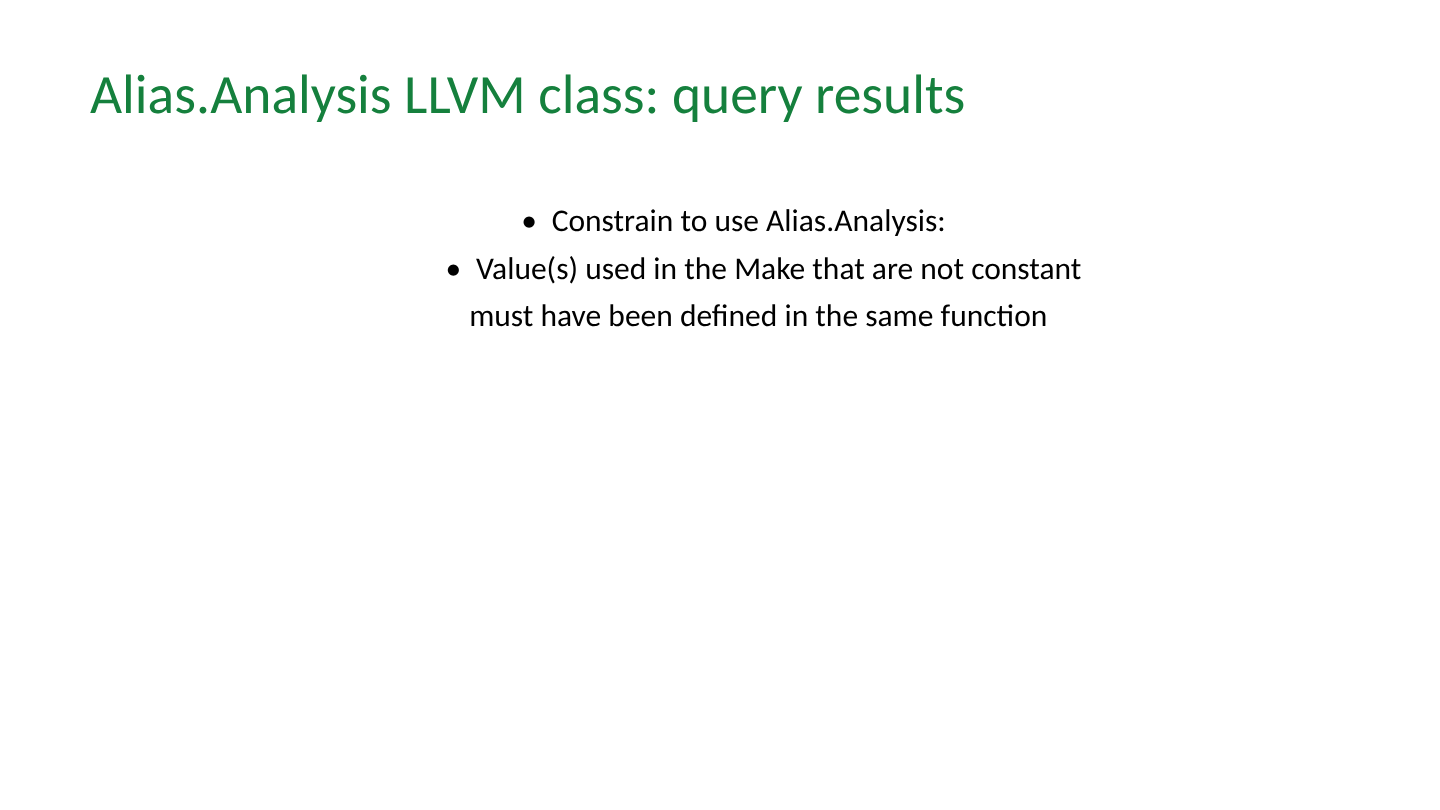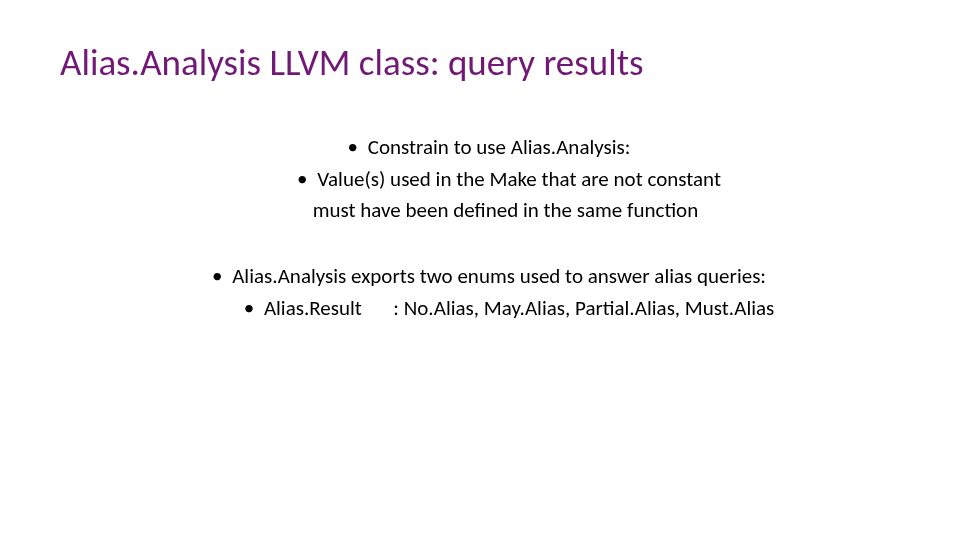--- a/index.html
+++ b/index.html
@@ -12,21 +12,21 @@
     overflow: hidden;
   }
   .slide {
     width: 100%;
     height: 100%;
     padding: 40px 60px 40px 60px;
   }
   .title {
     font-size: 37px;
     font-weight: 400;
-    color: #701a75;
+    color: #15803d;
     margin-bottom: 48px;
     letter-spacing: 0px;
   }
   .content {
     font-size: 21px;
     line-height: 1.35;
     text-align: center;
   }
   .lvl1 {
     margin-left: 18px;
@@ -63,23 +63,15 @@
     <div class="lvl2">
       <span class="bullet">•</span>
       <span>Value(s) used in the Make that are not constant</span>
     </div>
     <div class="lvl2-cont">
       <span>must have been defined in the same function</span>
     </div>
 
     <div class="gap"></div>
 
-    <div class="lvl1">
-      <span class="bullet">•</span>
-      <span>Alias.Analysis exports two enums used to answer alias queries:</span>
-    </div>
-    <div class="lvl2">
-      <span class="bullet">•</span>
-      <span>Alias.Result  : No.Alias, May.Alias, Partial.Alias, Must.Alias</span>
-    </div>
 
   </div>
 </div>
 
 </body></html>

